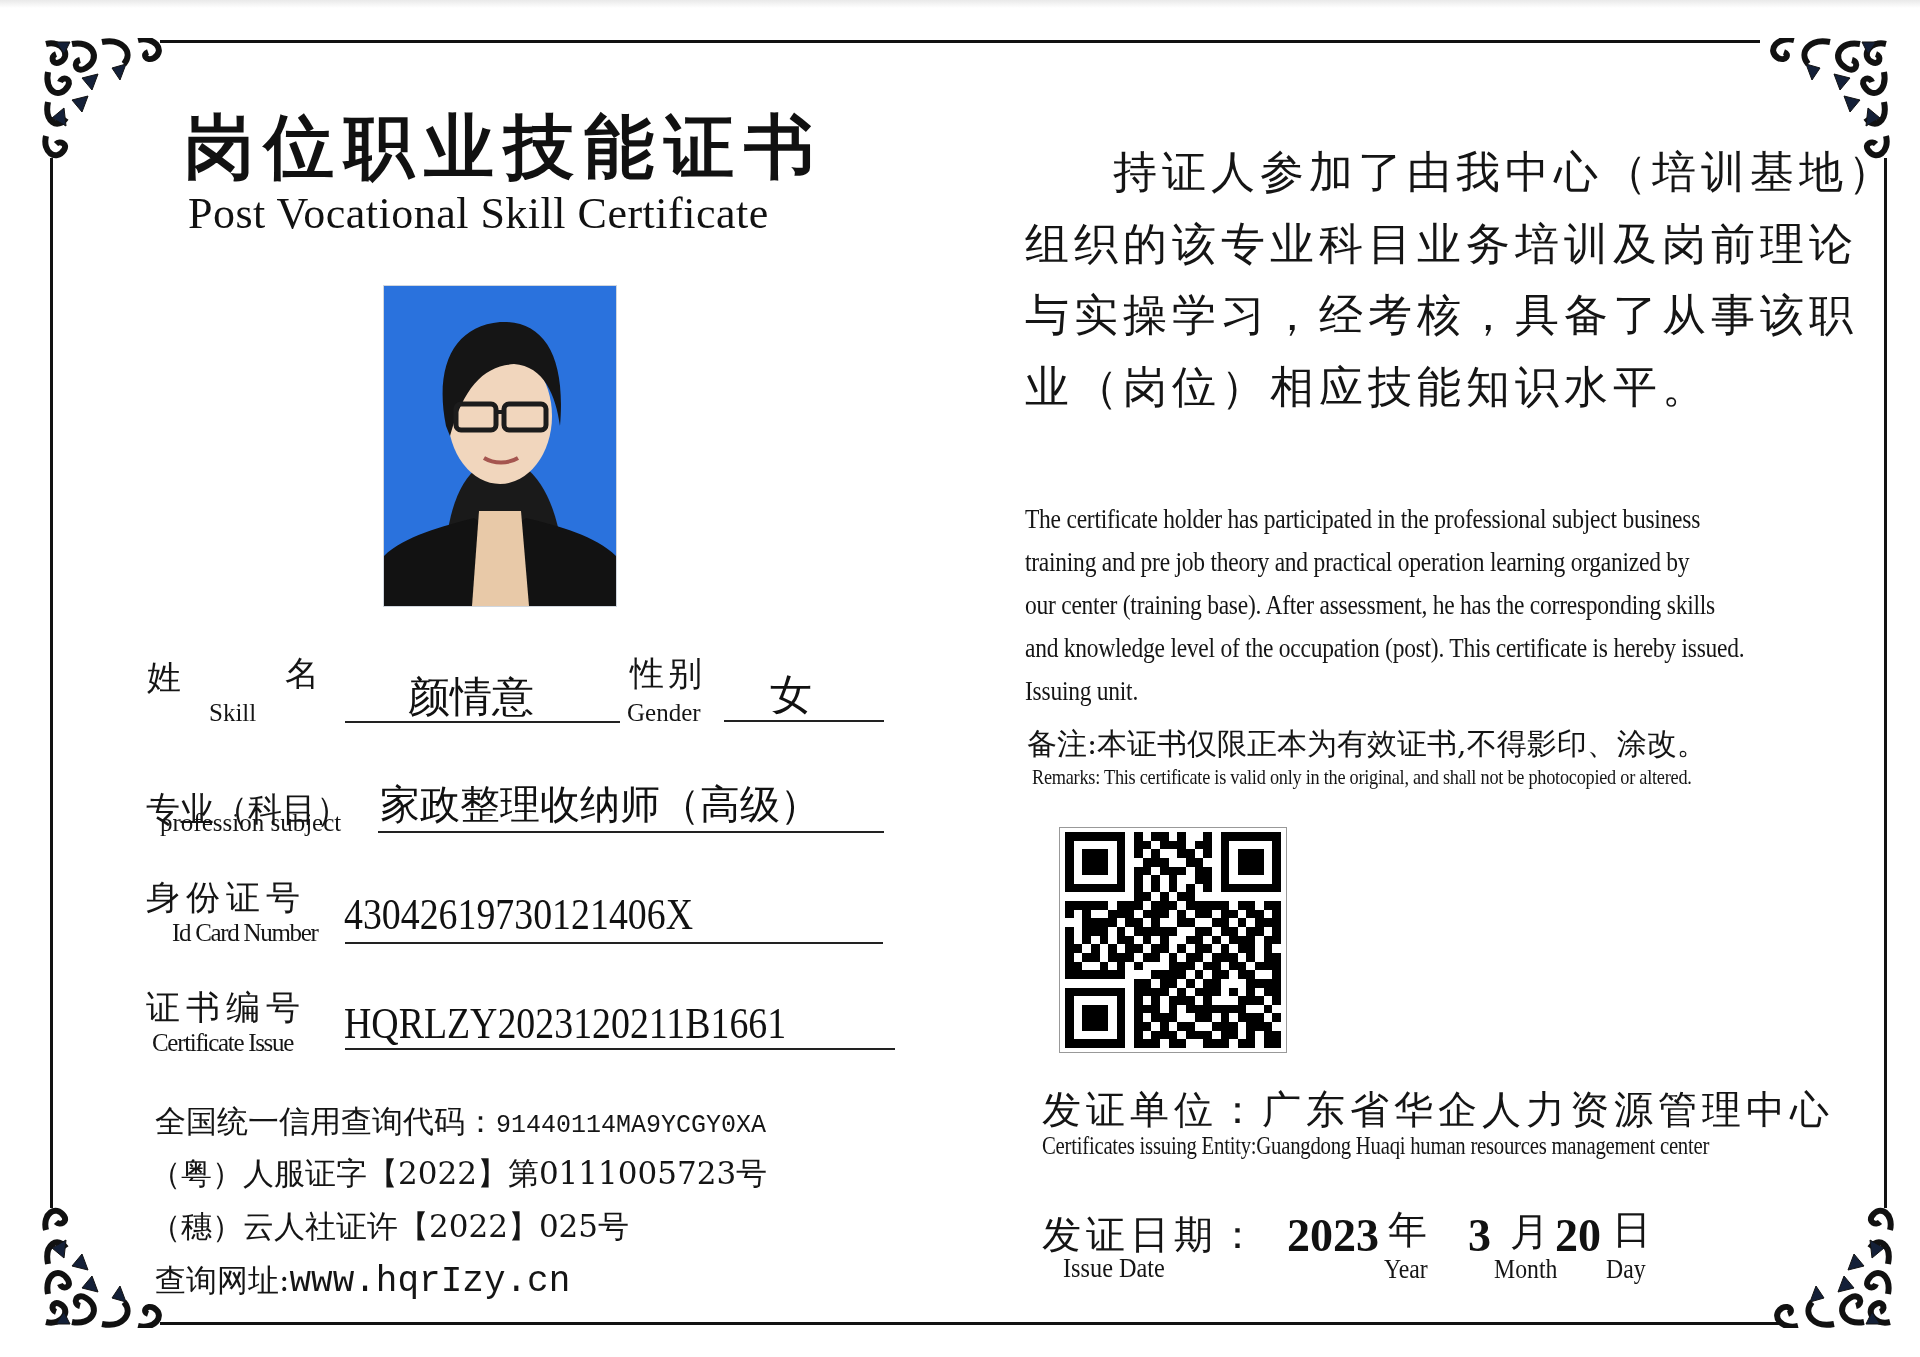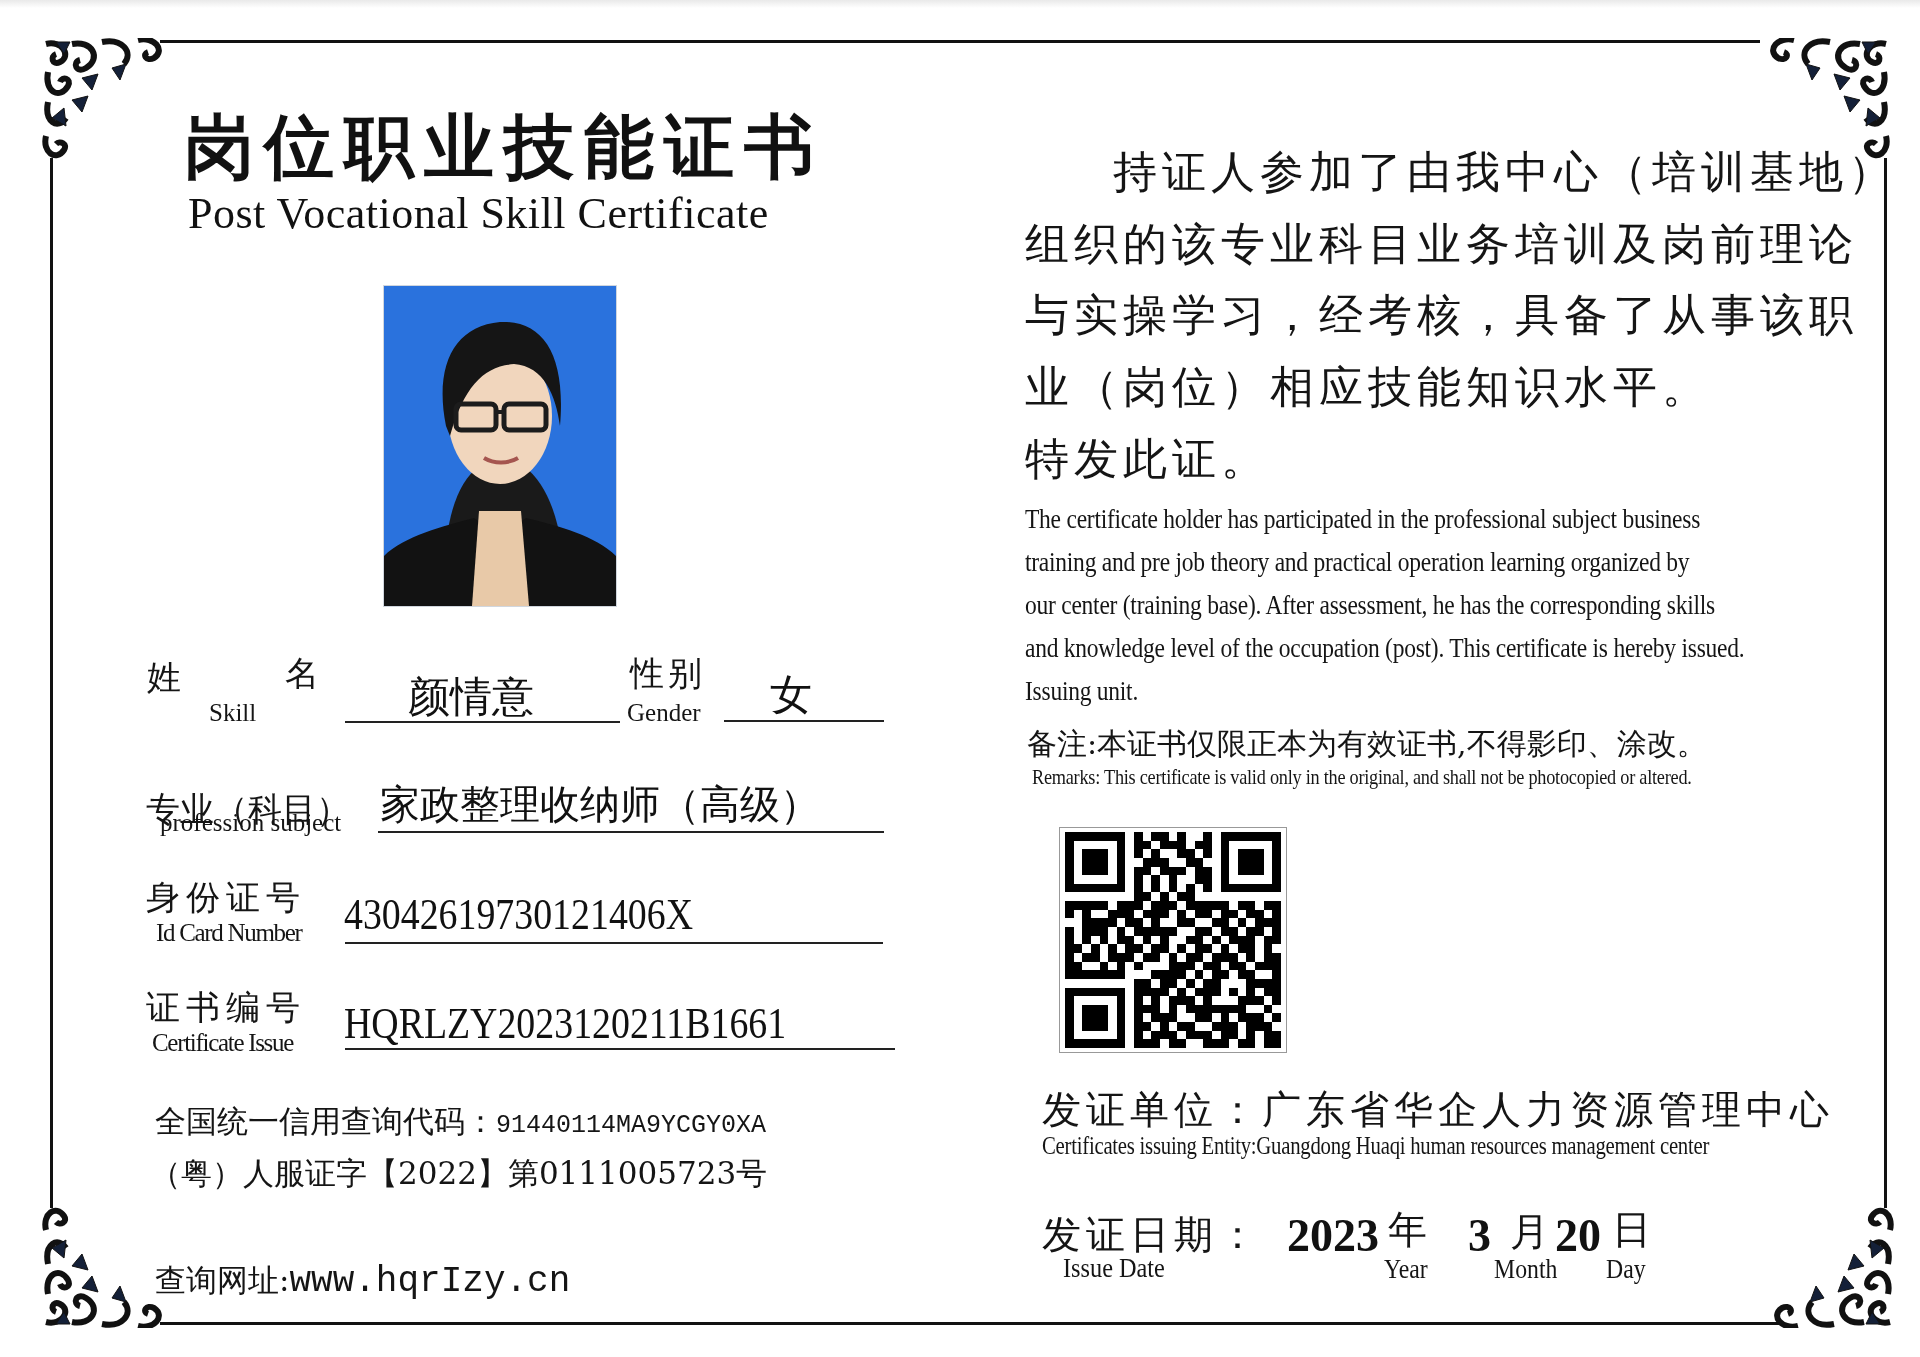--- a/index.html
+++ b/index.html
@@ -141,42 +141,42 @@
   <div class="abs lbl-en" style="left:627px; top:700px;">Gender</div>
   <div class="abs val-cn" style="left:770px; top:674px;">女</div>
   <div class="uline" style="left:724px; top:720px; width:160px;"></div>
 
   <div class="abs lbl-cn" style="left:146px; top:768px;margin-top:24px;">专业（科目）</div>
   <div class="abs lbl-en" style="left:160px; top:810px;">profession subject</div>
   <div class="abs val-cn" style="left:380px; top:784px; font-size:40px;">家政整理收纳师（高级）</div>
   <div class="uline" style="left:378px; top:831px; width:506px;"></div>
 
   <div class="abs lbl-cn" style="left:146px; top:880px; letter-spacing:6px;">身份证号</div>
-  <div class="abs lbl-en-cond" style="left:156px; top:920px;text-align:right;">Id Card Number</div>
+  <div class="abs lbl-en-cond" style="left:172px; top:920px;text-align:right;">Id Card Number</div>
   <div class="abs val-num" style="left:344px; top:893px;">43042619730121406X</div>
   <div class="uline" style="left:345px; top:942px; width:538px;"></div>
 
   <div class="abs lbl-cn" style="left:146px; top:990px; letter-spacing:6px;">证书编号</div>
   <div class="abs lbl-en-cond" style="left:152px; top:1030px;">Certificate Issue</div>
   <div class="abs val-num" style="left:344px; top:1002px;">HQRLZY2023120211B1661</div>
   <div class="uline" style="left:345px; top:1048px; width:550px;"></div>
 
   <div class="abs foot" style="left:155px; top:1106px;">
     <span>全国统一信用查询代码：</span><span class="foot-mono">91440114MA9YCGY0XA</span>
   </div>
   <div class="abs foot" style="left:150px; top:1158px;">（粤）人服证字【2022】第0111005723号</div>
+  <div class="abs foot" style="left:150px; top:1211px;">（穗）云人社证许【2022】025号</div>
   <div class="abs foot" style="left:155px; top:1264px;">
     <span>查询网址:</span><span class="foot-mono" style="font-size:36px;">www.hqrIzy.cn</span>
   </div>
 
   <div class="abs para-cn" style="left:1113px; top:150px;">持证人参加了由我中心（培训基地）</div>
   <div class="abs para-cn" style="left:1025px; top:222px;">组织的该专业科目业务培训及岗前理论</div>
   <div class="abs para-cn" style="left:1025px; top:293px;">与实操学习，经考核，具备了从事该职</div>
   <div class="abs para-cn" style="left:1025px; top:365px;">业（岗位）相应技能知识水平。</div>
-  <div class="abs para-cn" style="left:1025px; top:437px;">特发此证。</div>
 
   <div class="abs para-en" style="left:1025px; top:505px;">The certificate holder has participated in the professional subject business</div>
   <div class="abs para-en" style="left:1025px; top:548px;">training and pre job theory and practical operation learning organized by</div>
   <div class="abs para-en" style="left:1025px; top:591px;">our center (training base). After assessment, he has the corresponding skills</div>
   <div class="abs para-en" style="left:1025px; top:634px;">and knowledge level of the occupation (post). This certificate is hereby issued.</div>
   <div class="abs para-en" style="left:1025px; top:677px;">Issuing unit.</div>
 
   <div class="abs remark-cn" style="left:1027px; top:729px;">备注:本证书仅限正本为有效证书,不得影印、涂改。</div>
   <div class="abs remark-en" style="left:1032px; top:766px;">Remarks: This certificate is valid only in the original, and shall not be photocopied or altered.</div>
 

